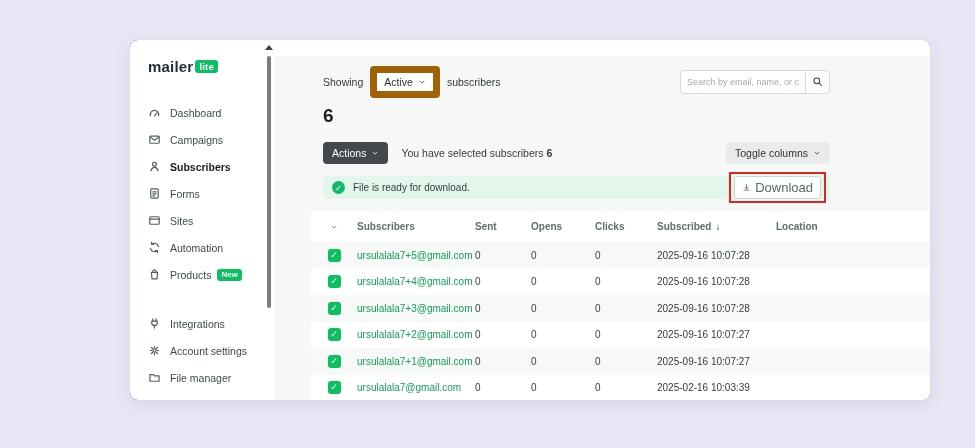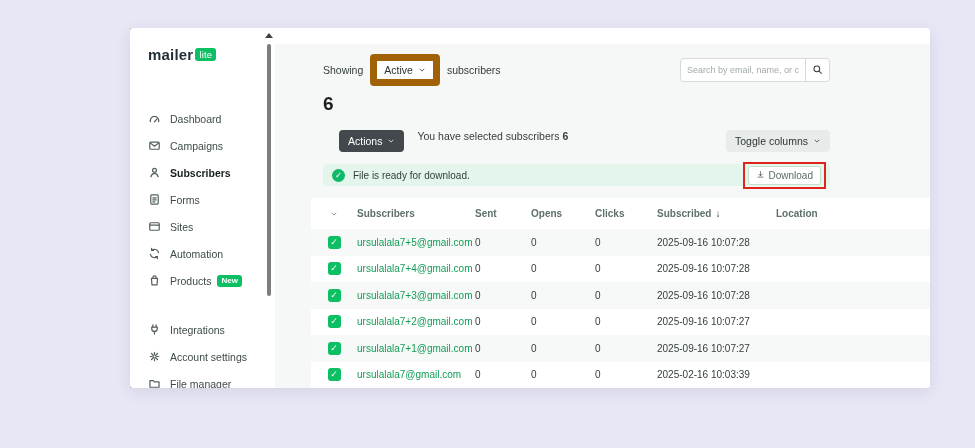--- a/index.html
+++ b/index.html
@@ -3,30 +3,30 @@
 <meta charset="utf-8">
 <style>
   * { box-sizing: border-box; }
   html,body { margin:0; padding:0; }
   body {
     width:975px; height:448px; position:relative; overflow:hidden;
     background:#e8e7f6;
     font-family:"Liberation Sans","DejaVu Sans",sans-serif;
   }
   .window {
-    position:absolute; left:130px; top:28px; width:800px; height:360px;
-    background:#0f172a; border-radius:2px; overflow:hidden; display:flex;
+    position:absolute; left:130px; top:40px; width:800px; height:360px;
+    background:#0f172a; border-radius:8px; overflow:hidden; display:flex;
     box-shadow:0 4px 16px rgba(40,40,90,.10);
   }
   
   .sidebar { width:133px; flex:none; padding:18px 0 0 18px; background:#fff; }
   .logo { display:flex; align-items:center; font-size:15px; font-weight:bold; color:#1f2d36; letter-spacing:.2px; }
-  .logo-badge { background:var(--accent,#0dbf63); color:#fff; font-size:9.5px; font-weight:normal;
+  .logo-badge { background:var(--accent,#0dbf63); color:#fff; font-size:9.5px; font-weight:bold;
     padding:2px 4px; border-radius:3px; margin-left:2px; line-height:1; }
-  .nav { margin-top:42px; }
+  .nav { margin-top:24px; }
   .nav-bottom { margin-top:22px; }
   .nav-item { display:flex; align-items:center; height:27px; font-size:10.5px; color:#3e4b4a; cursor:pointer; }
   .nav-item.active .nav-label { font-weight:bold; color:#16201e; }
   .nav-icon { width:13px; height:13px; margin-right:9px; color:#55605e; display:flex; align-items:center; flex:none; }
   .nav-badge { background:var(--accent,#0dbf63); color:#fff; font-size:8px; font-weight:bold;
     padding:2px 4px; border-radius:3px; margin-left:6px; line-height:1; }
   
   .vscroll { width:12px; flex:none; position:relative; background:#fff; }
   .vscroll-arrow { position:absolute; top:5px; left:2px; width:0; height:0;
     border-left:4px solid transparent; border-right:4px solid transparent; border-bottom:5px solid #3f3f3f; }
@@ -39,35 +39,35 @@
   .select-btn { display:flex; align-items:center; gap:5px; background:#fff; border:7px solid #a16207;
     border-radius:4px; padding:3px 7px; font-size:10.5px; color:#27312f; cursor:pointer; font-family:inherit; }
   .count { font-size:19px; font-weight:bold; color:#19211f; margin-top:7px; }
   .search-box { display:flex; align-items:center; background:#fff; border:1px solid #d6dad9;
     border-radius:4px; height:24px; width:150px; margin-top:4px; overflow:hidden; }
   .search-input { flex:1; border:none; outline:none; font-size:9px; padding:0 6px; color:#333;
     min-width:0; background:transparent; font-family:inherit; }
   .search-input::placeholder { color:#a2acaa; }
   .search-btn { width:24px; height:100%; border-left:1px solid #d6dad9; display:flex;
     align-items:center; justify-content:center; color:#3a4444; cursor:pointer; flex:none; }
-  .toolbar { display:flex; align-items:flex-start; margin:15px 100px 0 64px; }
+  .toolbar { display:flex; align-items:center; margin:15px 100px 0 48px; }
   .btn-dark { display:flex; align-items:center; gap:5px; background:var(--dark-btn,#42484c); color:#fff;
     border:none; border-radius:4px; padding:5px 9px; font-size:10.5px; cursor:pointer; font-family:inherit; }
   .selected-text { margin-left:13px; font-size:10.5px; color:#333e3c; }
   .selected-text b { margin-left:3px; }
   .btn-light { margin-left:auto; display:flex; align-items:center; gap:5px; background:var(--light-btn,#e9ebeb);
     color:#2c3735; border:none; border-radius:4px; padding:5px 9px; font-size:10.5px; cursor:pointer; font-family:inherit; }
   .banner { display:flex; align-items:center; margin:12px 100px 0 48px; background:var(--banner-bg,#e4f5ec);
     border-radius:4px; height:30px; padding:0 9px; }
   .banner-check { width:13px; height:13px; border-radius:50%; background:var(--banner-icon,#10b968);
     color:#fff; font-size:8.5px; display:flex; align-items:center; justify-content:center; flex:none; }
   .banner-msg { margin-left:8px; font-size:10px; color:#333e3a; }
   .download-wrap { margin-left:auto; position:relative; display:flex; }
   .btn-download { display:flex; align-items:center; gap:4px; background:#fff; border:1px solid #bedfcd;
-    border-radius:3px; padding:3px 7px; font-size:10px; color:#5a6a64; cursor:pointer; font-family:inherit; }
+    border-radius:3px; padding:3px 7px; font-size:13px; color:#5a6a64; cursor:pointer; font-family:inherit; }
   .annotation { position:absolute; top:-4px; bottom:-4px; left:-5px; right:-5px;
     border:2px solid var(--annotation,#e0241b); pointer-events:none; }
   
   .table-wrap { margin:12px 0 0 36px; background:#fff; flex:1; }
   .t-row { display:grid; grid-template-columns:46px 118px 56px 64px 62px 119px 1fr;
     align-items:center; height:26.5px; font-size:10px; color:#333e3c; }
   .t-head { height:31px; font-size:10px; font-weight:bold; color:#5e706c; }
   .t-body .t-row:nth-child(odd) { background:#f7f9f8; }
   .cell-check { display:flex; justify-content:center; }
   .head-caret { color:#6a7573; cursor:pointer; }

